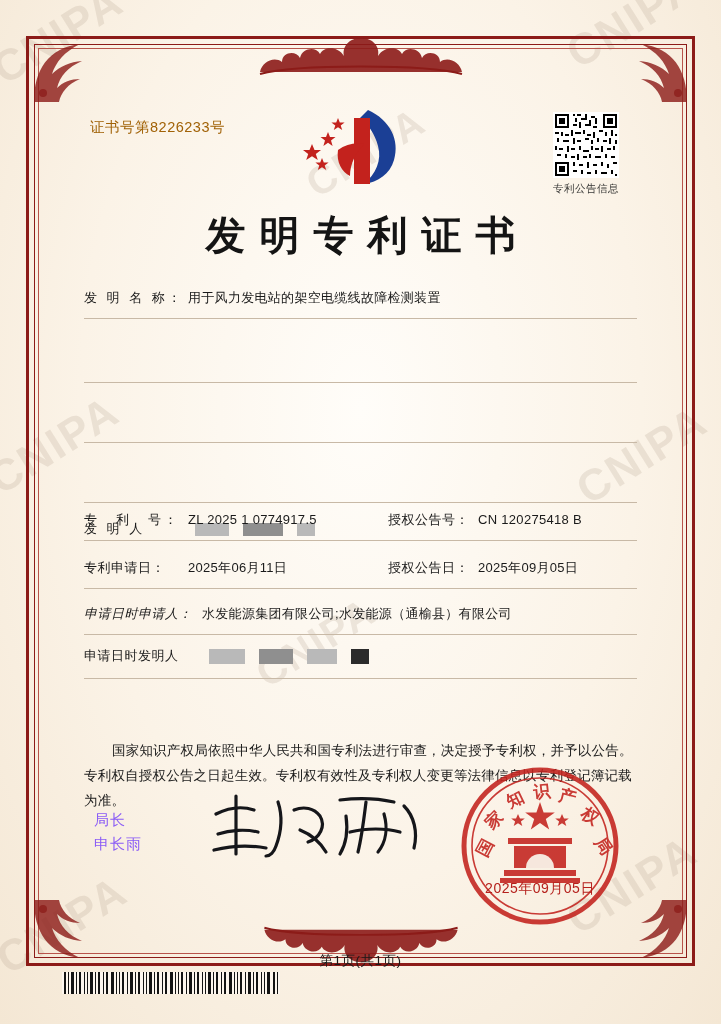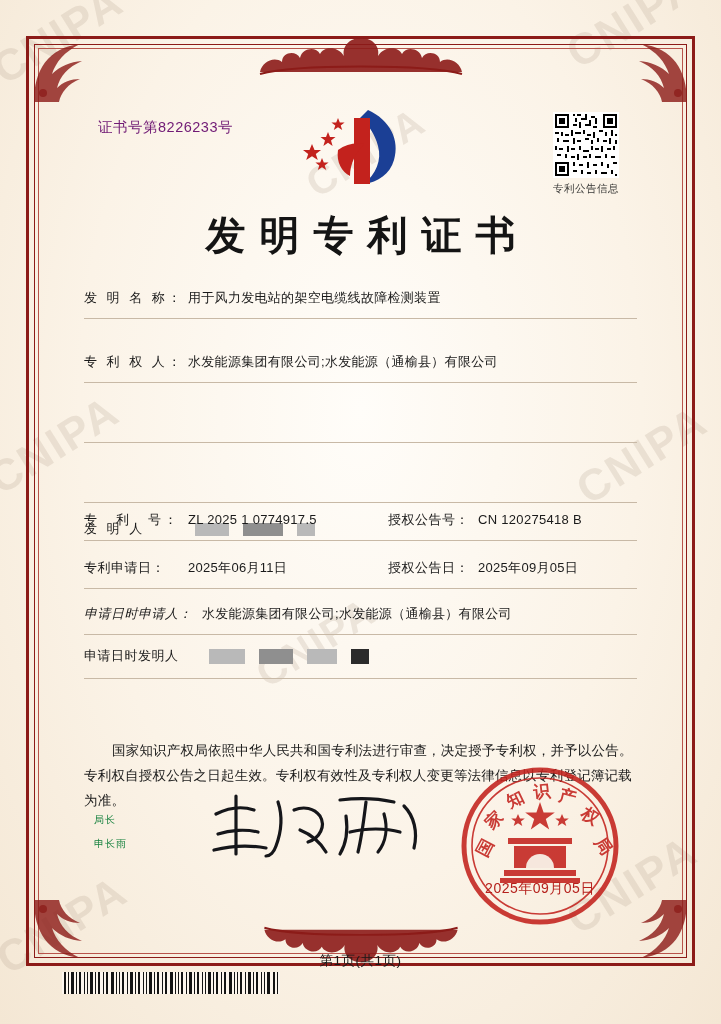--- a/index.html
+++ b/index.html
@@ -109,23 +109,22 @@
   #content {
     position: absolute;
     left: 58px; top: 90px;
     width: 605px; height: 840px;
   }
 
   #cert-no {
     position: absolute;
     left: 32px; top: 28px;
     font-size: 14.5px;
-    color: #701a75;
+    color: #a16207;
     letter-spacing: .5px;
-    margin-left: 8px;
   }
 
   
   #emblem {
     position: absolute;
     left: 240px; top: 14px;
     width: 130px; height: 86px;
   }
 
   
@@ -205,23 +204,23 @@
     color: #1a1a1a;
     letter-spacing: .2px;
   }
   #statement p { margin: 0; }
   #statement .indent { text-indent: 28px; margin-top: 48px; }
 
   
   #director-label {
     position: absolute;
     left: 36px; top: 718px;
-    font-size: 10px;
+    font-size: 15px;
     line-height: 24px;
-    color: #15803d;
+    color: #8b5cf6;
     letter-spacing: 1px;
   }
   #signature {
     position: absolute;
     left: 150px; top: 700px;
     width: 230px; height: 72px;
   }
   #seal {
     position: absolute;
     left: 398px; top: 672px;
@@ -424,23 +423,20 @@
         </svg>
       </div>
       <div id="qr-caption">专利公告信息</div>
     </div>
 
     <div class="field" style="left:26px; top:198px;">
       <span class="label">发 明 名 称：</span><span class="value">用于风力发电站的架空电缆线故障检测装置</span>
     </div>
     <div class="rule" style="top:228px;"></div>
 
-    <div class="field" style="left:26px; top:262px;">
-      <span class="label">专 利 权 人：</span><span class="value">水发能源集团有限公司;水发能源（通榆县）有限公司</span>
-    </div>
     <div class="rule" style="top:292px;"></div>
 
     <div class="rule" style="top:352px;"></div>
 
     <div class="field" style="left:26px; top:382px;margin-top:47px;">
       <span class="label">发 明 人</span><span class="value"><span class="redact" style="width:34px;"></span><span class="redact mid" style="width:40px;"></span><span class="redact" style="width:18px;"></span></span>
     </div>
     <div class="rule" style="top:412px;"></div>
 
     <div class="field" style="left:26px; top:420px;">

